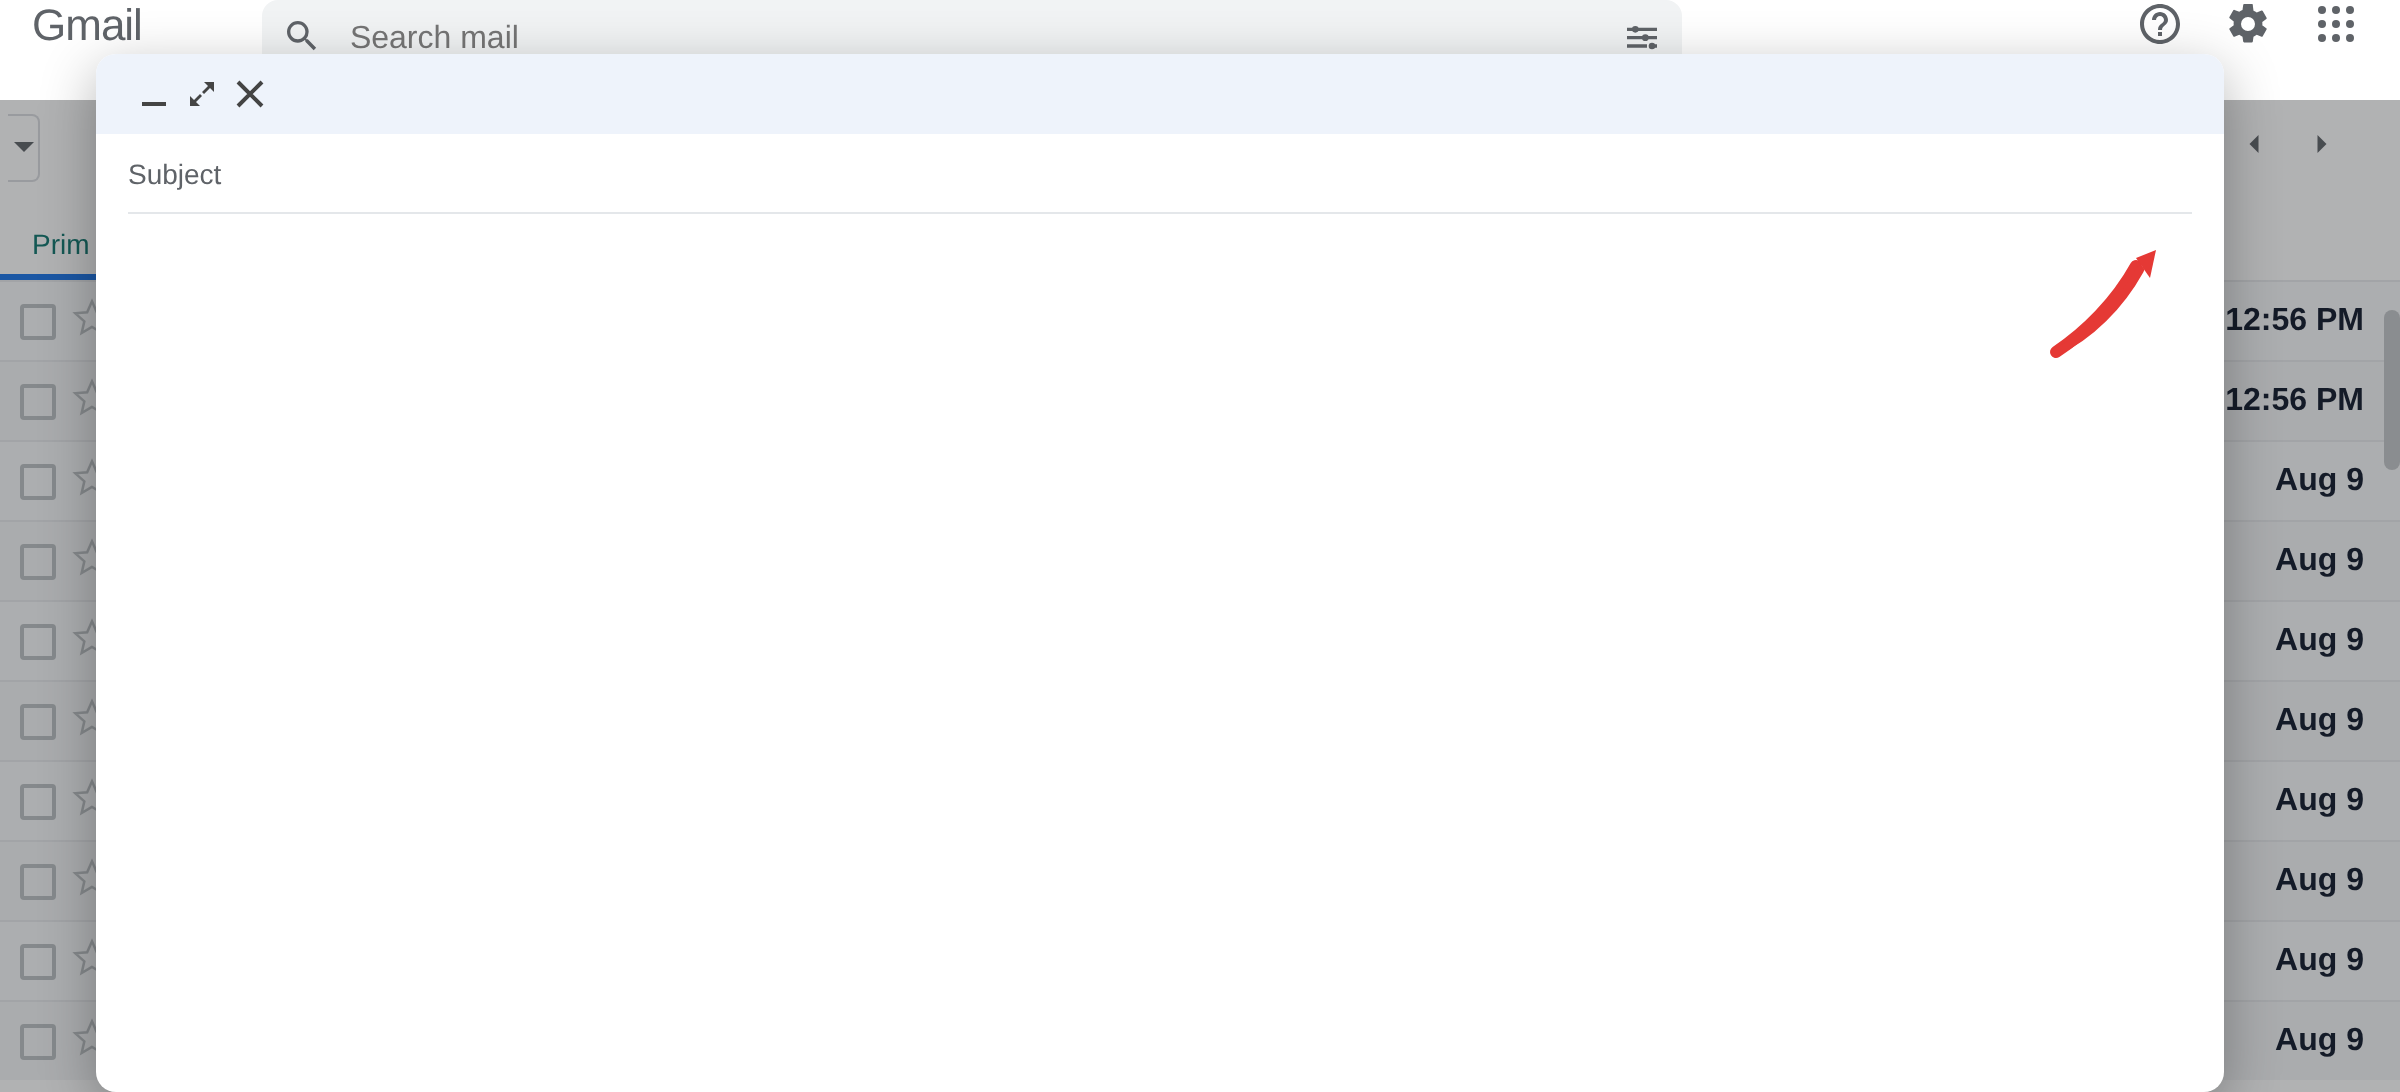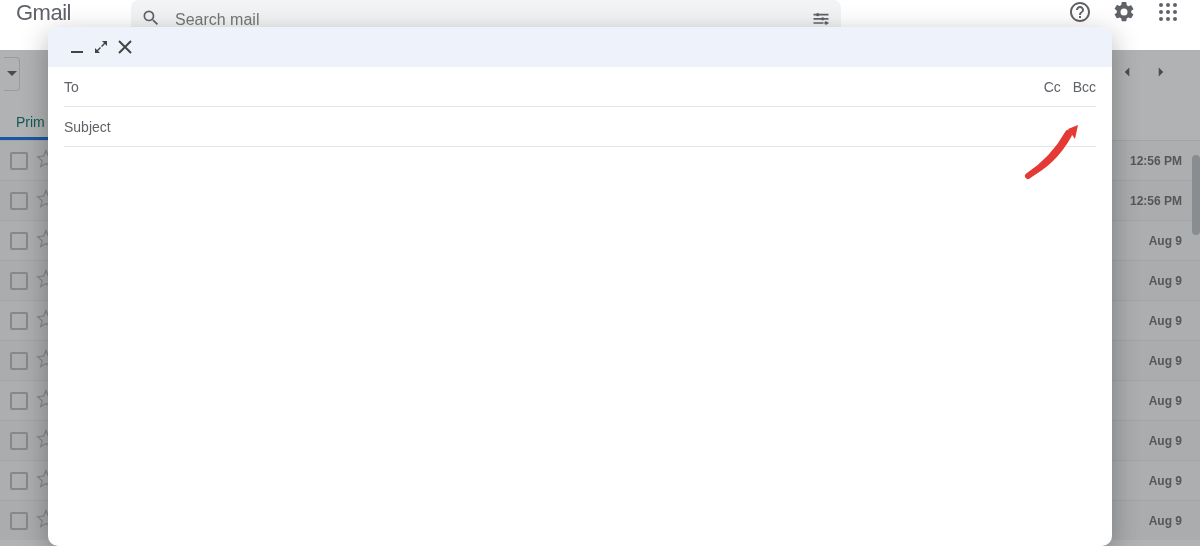--- a/index.html
+++ b/index.html
@@ -43,21 +43,21 @@
   .mail-list{ position:relative;}
   .mail-row{
     height:40px; display:flex; align-items:center; border-top:1px solid #e8eaed;
     padding:0 18px 0 6px; font-size:13px; color:#202124; background:#f5f6f7;
   }
   .mail-row:nth-child(odd){background:#f8f9fa;}
   .chk{width:18px;height:18px;border:2px solid #bcc0c3;border-radius:2px;margin:0 8px 0 4px;}
   .star{ margin-right:12px;}
   .star svg{width:20px;height:20px;fill:#bcc0c3;}
   .sender{width:30px; overflow:hidden;}
-  .time{ margin-left:auto; font-size:12px; color:#737373; font-weight:600;}
+  .time{ margin-left:auto; font-size:16px; color:#0f172a; font-weight:600;}
 
   .scrollstub{position:absolute; right:0; top:155px; width:8px; height:80px; background:#c4c7c9; border-radius:4px;}
 
   
   .compose{
     position:absolute; left:48px; top:27px; width:1064px; height:519px;
     background:#fff; border-radius:10px; box-shadow:0 8px 28px rgba(0,0,0,0.3);
     z-index:50; display:flex; flex-direction:column; overflow:hidden;
   }
   .compose-header{
@@ -244,28 +244,20 @@
           <path d="M8 1h5v5l-2-2-3 3-1-1 3-3-2-2zM6 13H1V8l2 2 3-3 1 1-3 3 2 2z"></path>
         </svg>
       </span>
     <span class="win-btn">
         <svg viewBox="0 0 14 14">
           <path d="M1 1l12 12M13 1L1 13" stroke="#444" stroke-width="2"></path>
         </svg>
       </span>
   </div>
   <div class="compose-body">
-    <div class="field-row">
-      <span class="label">To</span>
-      <input style="">
-      <span class="ccbcc">
-        <span>Cc</span>
-        <span>Bcc</span>
-      </span>
-    </div>
     <div class="field-row subject-row">
       <input placeholder="Subject" style="">
     </div>
   </div>
 
   <svg class="arrow" viewBox="0 0 60 60">
     <path d="M5 55 C 20 45, 35 30, 45 12" stroke="#e53935" stroke-width="6" fill="none" stroke-linecap="round"></path>
     <path d="M5 55 C 22 47, 37 32, 47 14" stroke="#e53935" stroke-width="4" fill="none" stroke-linecap="round"></path>
     <path d="M45 8 L55 4 L52 18 Z" fill="#e53935"></path>
   </svg>

